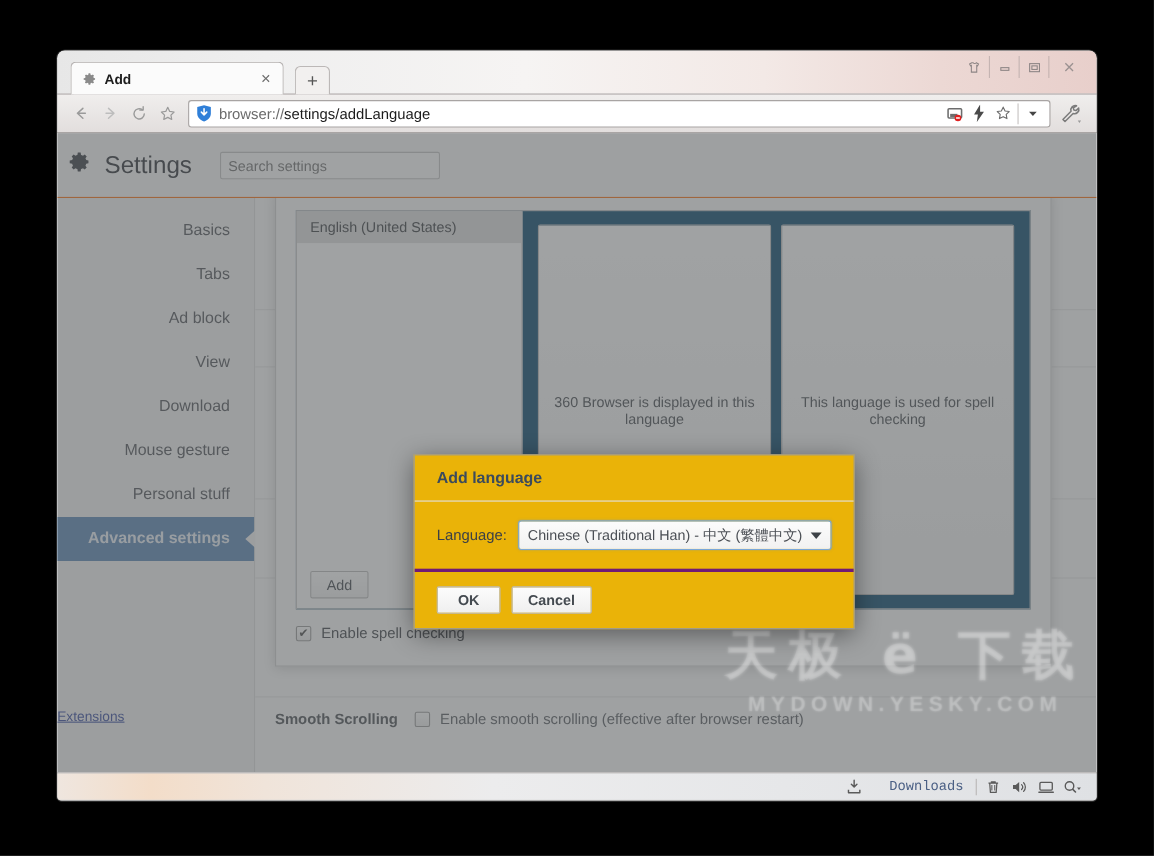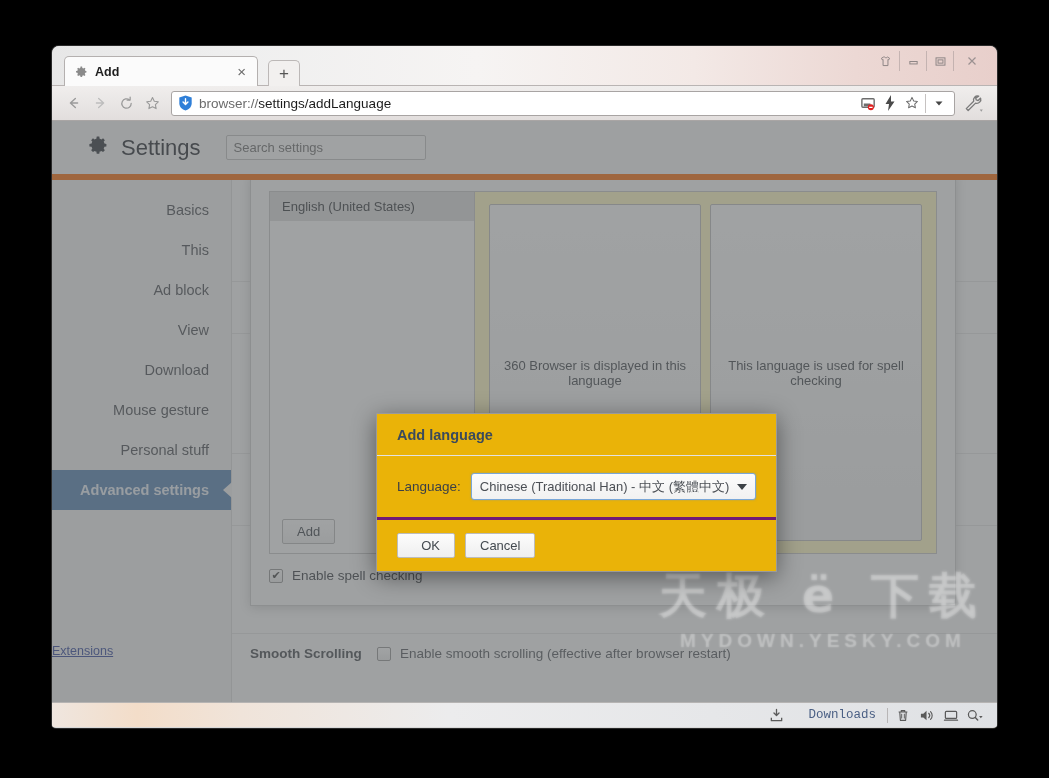--- a/index.html
+++ b/index.html
@@ -172,24 +172,24 @@
     position: absolute;
     inset: 0;
     background: rgba(90,92,95,0.56);
     z-index: 40;
     pointer-events: none;
   }
 
   #settings-header {
     height: 59px;
     background: #f6f6f6;
-    border-bottom: 6px solid #f97316;
-    display: flex;
-    align-items: center;
-    padding-left: 34px;
+    border-bottom: 1px solid #f97316;
+    display: flex;
+    align-items: center;
+    padding-left: 8px;
   }
   #settings-title {
     font-size: 22px;
     color: #30343a;
     margin-left: 12px;
     font-weight: normal;
   }
   #search-settings {
     margin-left: 25px;
     width: 200px;
@@ -285,21 +285,21 @@
     background: #f7f7f7;
     border: 1px solid #cfcfcf;
     box-shadow: 0 2px 10px rgba(0,0,0,0.16);
     z-index: 20;
     padding: 16px 18px 22px 18px;
   }
   #lang-panels {
     display: flex;
     height: 363px;
     border: 1px solid #c8c8c8;
-    background: #fef9c3;
+    background: #0c4a6e;
   }
   #lang-list {
     width: 205px;
     flex: 0 0 205px;
     border-right: 1px solid #c8c8c8;
     background: #fafafa;
     display: flex;
     flex-direction: column;
   }
   .lang-item {
@@ -422,21 +422,21 @@
     border-right: 5px solid transparent;
     border-top: 6px solid #3d4247;
     margin-left: 6px;
     flex: 0 0 auto;
   }
   #modal-foot {
     padding: 13px 20px;
     display: flex;
     gap: 10px;
   }
-  #modal-foot .btn { min-width: 58px; text-align: right; }
+  #modal-foot .btn { min-width: 58px; text-align: center; font-weight: bold; }
 
   
   #watermark {
     position: absolute;
     right: 10px;
     bottom: 50px;
     z-index: 45;
     pointer-events: none;
     text-align: center;
     opacity: 0.5;
@@ -608,21 +608,21 @@
         </svg>
       </span>
       <span id="settings-title">Settings</span>
       <input id="search-settings" type="text" placeholder="Search settings" style="">
     </div>
 
     <div id="settings-body">
 
       <div id="sidebar">
         <div class="side-item">Basics</div>
-        <div class="side-item">This</div>
+        <div class="side-item">Tabs</div>
         <div class="side-item">Ad block</div>
         <div class="side-item">View</div>
         <div class="side-item">Download</div>
         <div class="side-item">Mouse gesture</div>
         <div class="side-item">Personal stuff</div>
         <div class="side-item active">Advanced settings</div>
         <div id="extensions-link">Extensions</div>
       </div>
 
       <div id="main">

